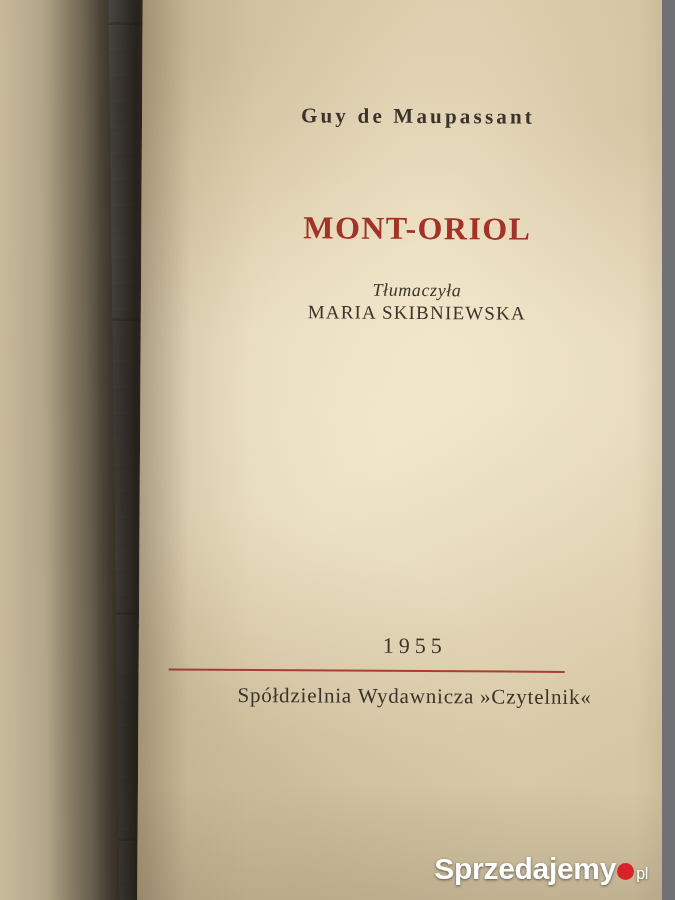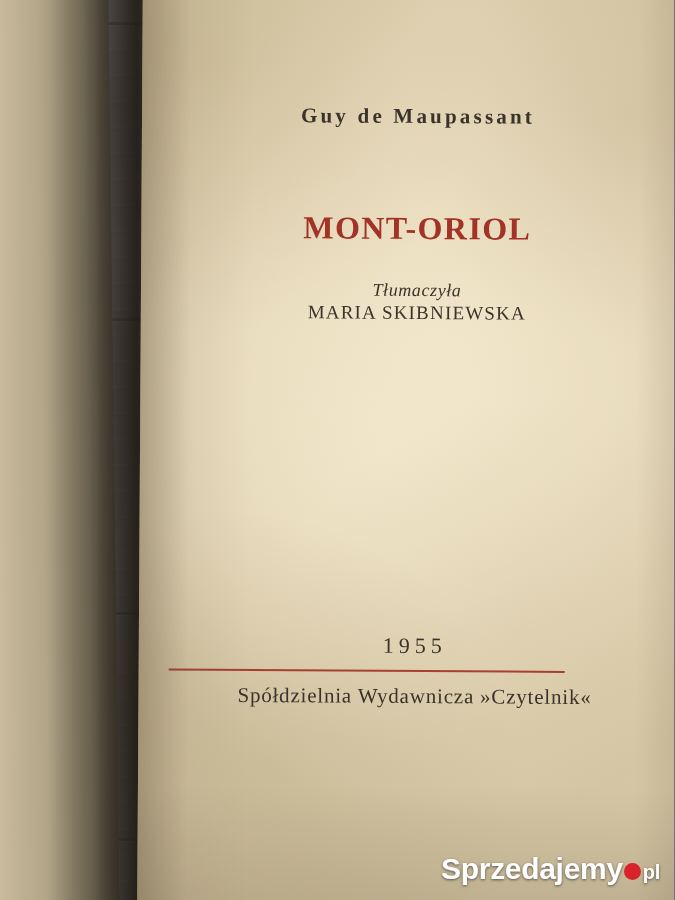--- a/index.html
+++ b/index.html
@@ -12,21 +12,20 @@
     height: 900px;
     overflow: hidden;
     font-family: "Liberation Serif", serif;
   }
   .photo {
     position: relative;
     width: 662px;
     height: 900px;
     overflow: hidden;
     background: #d946ef;
-    padding-left: 12px;
   }
 
   
   .bg-planks {
     position: absolute;
     inset: 0;
     background:
       linear-gradient(180deg, #8e9094 0%, #7a7c80 12%, #8a8c90 28%, #74767a 45%, #85878b 62%, #6e7074 80%, #83858a 100%);
   }
   .bg-planks::after {
@@ -217,22 +216,22 @@
     display: inline-block;
     width: 17px;
     height: 17px;
     border-radius: 50%;
     background: #d8232a;
     margin: 0 2px 0 1px;
     position: relative;
     top: 1px;
   }
   .watermark .tld {
-    font-size: 20px;
-    font-weight: 700;
+    font-size: 16px;
+    font-weight: 400;
   }
 </style>
 </head>
 <body>
 
 <div class="photo">
 
   <div class="bg-planks"></div>
   <div class="plank-line" style="top:22px;"></div>
   <div class="plank-line" style="top:318px;"></div>

